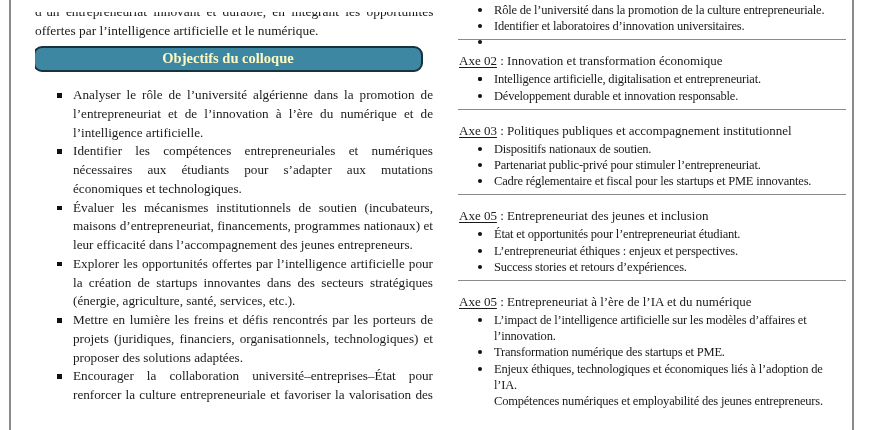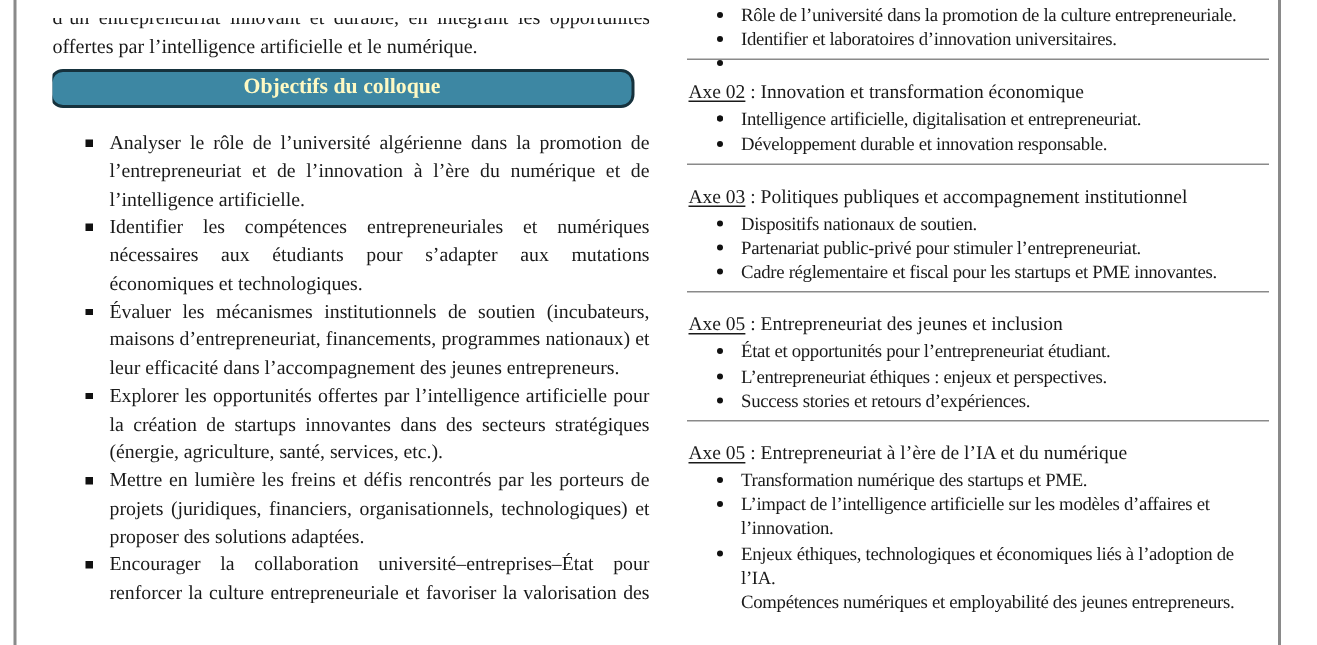--- a/index.html
+++ b/index.html
@@ -120,20 +120,20 @@
       <li><span class="dot"></span><span>L’entrepreneuriat éthiques : enjeux et perspectives.</span></li>
       <li><span class="dot"></span><span>Success stories et retours d’expériences.</span></li>
     </ul>
   </section>
 
   <div class="divider"></div>
 
   <section>
     <h3 class="axe-header"><span class="axe-label">Axe 05</span><span> : </span><span>Entrepreneuriat à l’ère de l’IA et du numérique</span></h3>
     <ul class="axe-list">
+      <li><span class="dot"></span><span>L’impact de l’intelligence artificielle sur les modèles d’affaires et l’innovation.</span></li>
       <li><span class="dot"></span><span>Transformation numérique des startups et PME.</span></li>
-      <li><span class="dot"></span><span>L’impact de l’intelligence artificielle sur les modèles d’affaires et l’innovation.</span></li>
       <li><span class="dot"></span><span>Enjeux éthiques, technologiques et économiques liés à l’adoption de l’IA.</span></li>
       <li><span>Compétences numériques et employabilité des jeunes entrepreneurs.</span></li>
     </ul>
   </section>
 
 </div>
 
 </body></html>

